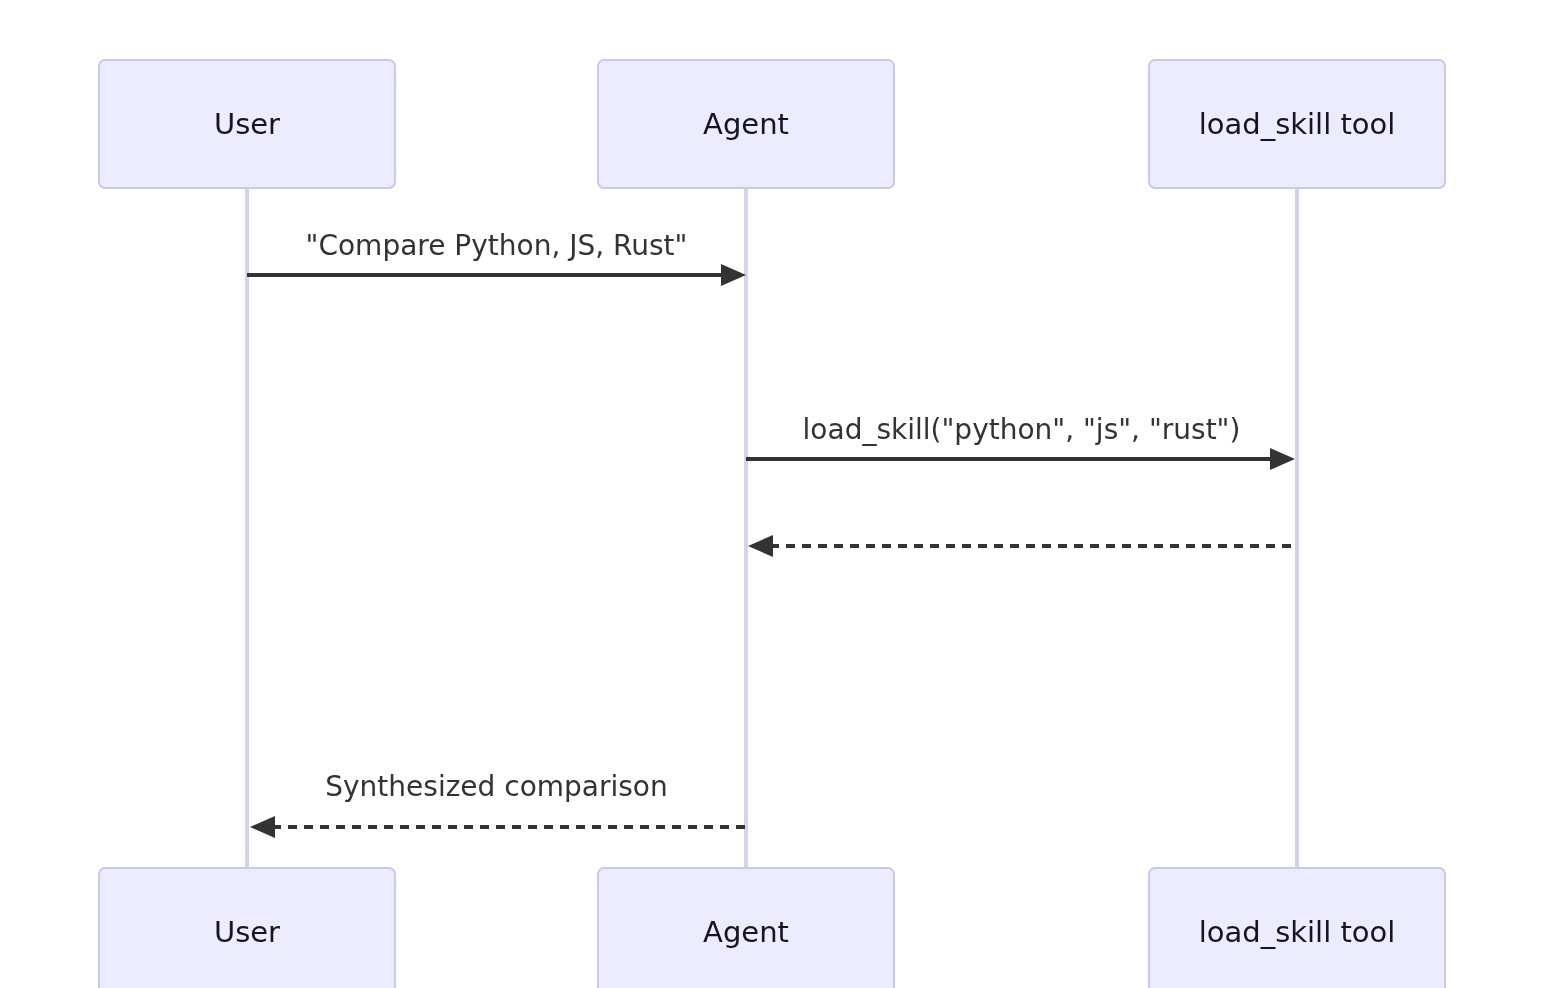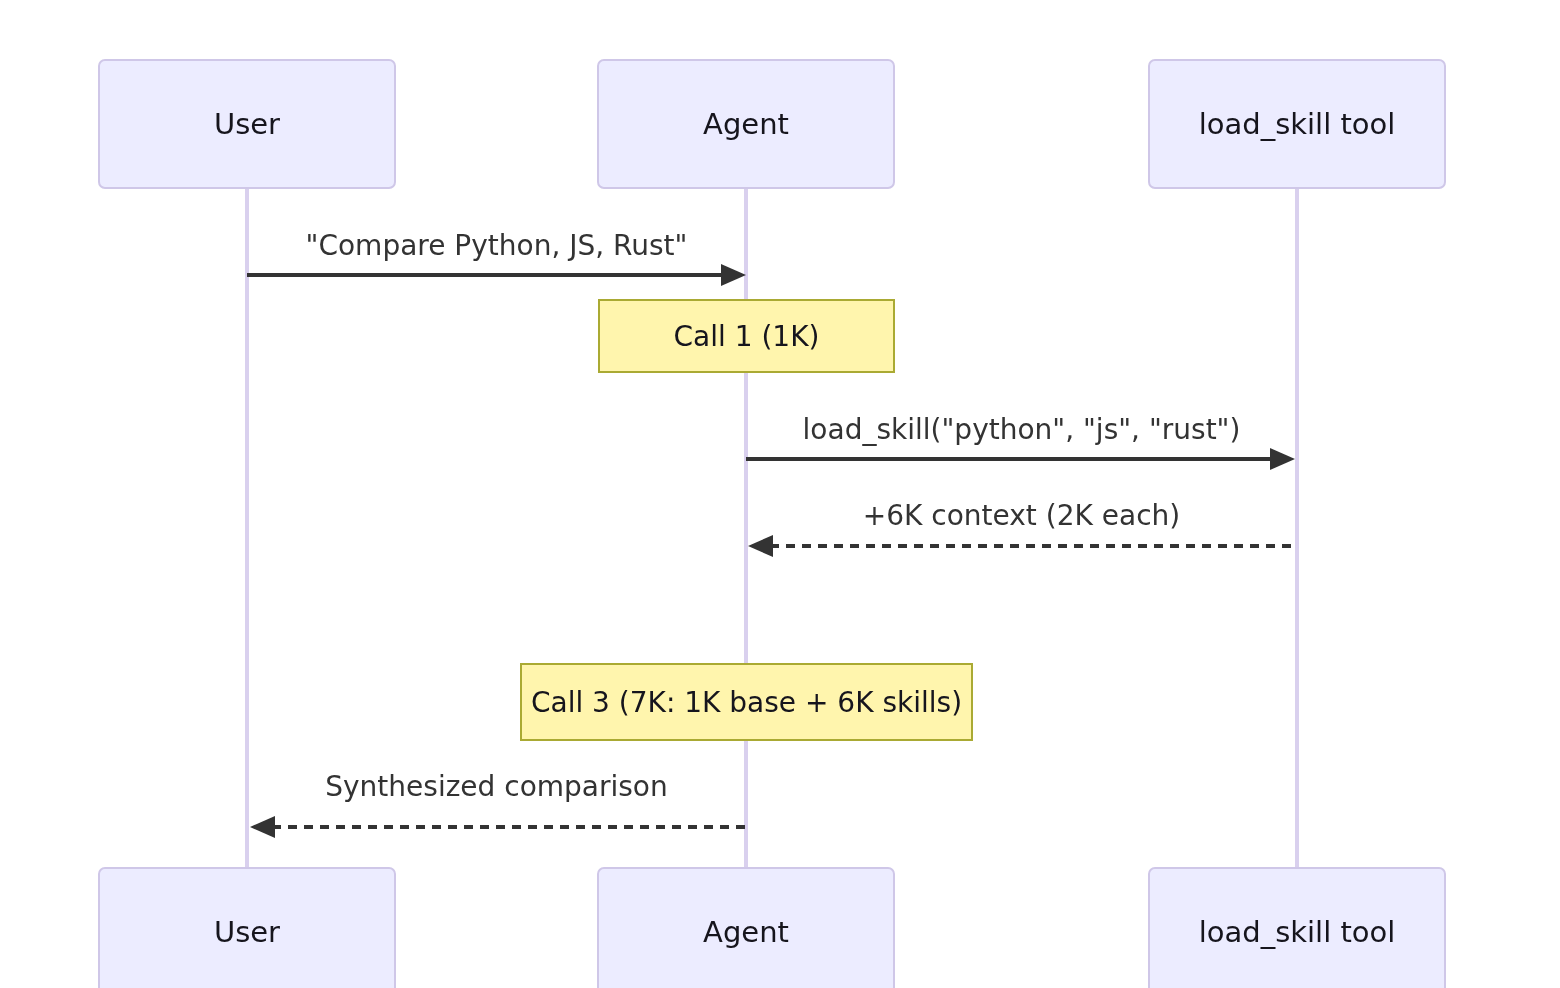--- a/index.html
+++ b/index.html
@@ -110,32 +110,29 @@
     <span>Agent</span>
   </div>
   <div class="actor" style="left:1148px; top:18px;">
     <span>load_skill tool</span>
   </div>
 
   <div class="msg-label" style="left:247px; top:188px; width:499px;">"Compare Python, JS, Rust"</div>
   <div class="msg-line" style="left:247px; top:232px; width:480px;"></div>
   <div class="arrowhead right" style="left:721px; top:223px;"></div>
 
-  <div class="note" style="left:598px; top:258px; width:297px; height:74px;">Call 1 (1K)</div>
 
   <div class="msg-label" style="left:746px; top:372px; width:551px;">load_skill("python", "js", "rust")</div>
   <div class="msg-line" style="left:746px; top:416px; width:530px;"></div>
   <div class="arrowhead right" style="left:1270px; top:407px;"></div>
 
-  <div class="msg-label" style="left:746px; top:458px; width:551px;">+6K context (2K each)</div>
   <div class="msg-line dashed" style="left:770px; top:503px; width:527px;"></div>
   <div class="arrowhead left" style="left:748px; top:494px;"></div>
 
 
-  <div class="note" style="left:520px; top:622px; width:453px; height:78px;">Call 3 (7K: 1K base + 6K skills)</div>
 
   <div class="msg-label" style="left:247px; top:729px; width:499px;">Synthesized comparison</div>
   <div class="msg-line dashed" style="left:272px; top:784px; width:474px;"></div>
   <div class="arrowhead left" style="left:250px; top:775px;"></div>
 
   <div class="actor" style="left:98px;  top:826px;">
     <span>User</span>
   </div>
   <div class="actor" style="left:597px; top:826px;">
     <span>Agent</span>

